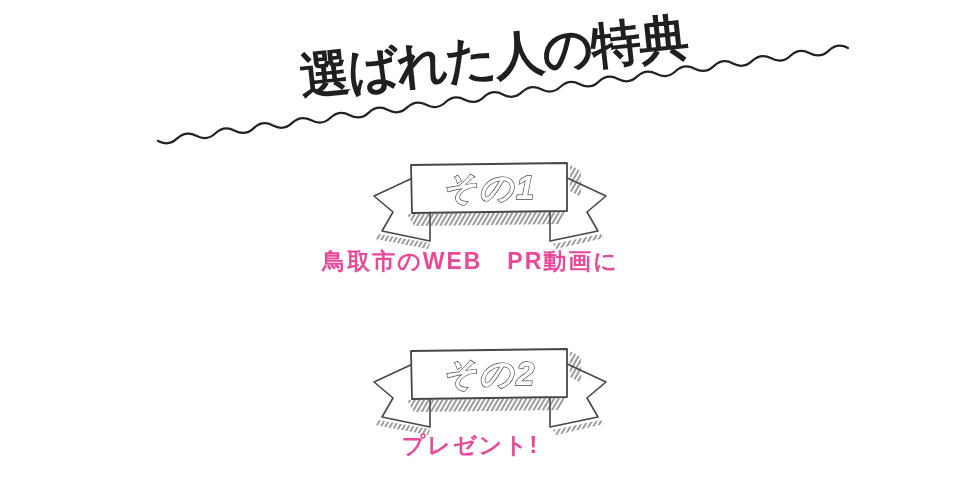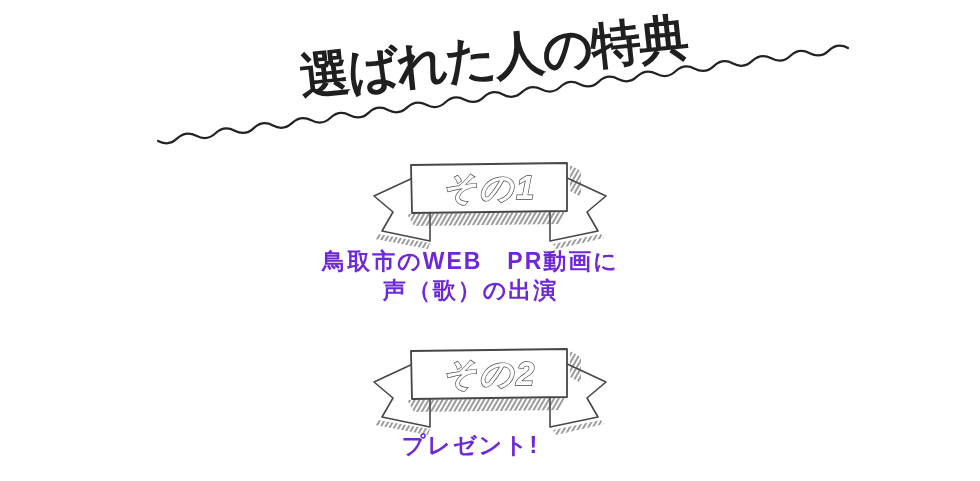--- a/index.html
+++ b/index.html
@@ -52,21 +52,21 @@
   
   .benefit-text {
     position: absolute;
     left: 0;
     width: 941px;
     text-align: center;
     font-size: 23px;
     font-weight: bold;
     line-height: 29px;
     letter-spacing: 2px;
-    color: #6d28d9;
+    color: #ec4899;
   }
   .benefit-text.b1 { top: 247px; }
   .benefit-text.b2 { top: 431px; }
 </style>
 </head>
 <body>
 
 <div class="canvas">
 
   <svg width="0" height="0" style="position:absolute" aria-hidden="true">
@@ -96,21 +96,20 @@
     <path d="M 158 141 Q 168.5 146.6 177.2 138.4 Q 185.8 130.2 196.3 135.8 Q 206.9 141.5 215.5 133.3 Q 224.1 125.0 234.7 130.7 Q 245.2 136.3 253.8 128.1 Q 262.5 119.9 273.0 125.5 Q 283.5 131.1 292.2 122.9 Q 300.8 114.7 311.3 120.3 Q 321.9 126.0 330.5 117.8 Q 339.1 109.5 349.7 115.2 Q 360.2 120.8 368.8 112.6 Q 377.5 104.4 388.0 110.0 Q 398.5 115.6 407.2 107.4 Q 415.8 99.2 426.3 104.8 Q 436.9 110.5 445.5 102.3 Q 454.1 94.0 464.7 99.7 Q 475.2 105.3 483.8 97.1 Q 492.5 88.9 503.0 94.5 Q 513.5 100.1 522.2 91.9 Q 530.8 83.7 541.3 89.3 Q 551.9 95.0 560.5 86.8 Q 569.1 78.5 579.7 84.2 Q 590.2 89.8 598.8 81.6 Q 607.5 73.4 618.0 79.0 Q 628.5 84.6 637.2 76.4 Q 645.8 68.2 656.3 73.8 Q 666.9 79.5 675.5 71.3 Q 684.1 63.0 694.7 68.7 Q 705.2 74.3 713.8 66.1 Q 722.5 57.9 733.0 63.5 Q 743.5 69.1 752.2 60.9 Q 760.8 52.7 771.3 58.3 Q 781.9 64.0 790.5 55.7 Q 799.1 47.5 809.7 53.2 Q 820.2 58.8 828.8 50.6 Q 837.5 42.4 848.0 48.0" fill="none" stroke="#222222" stroke-width="2.2" stroke-linecap="round"></path>
   </svg>
 
   <svg class="ribbon r1" viewBox="0 0 236 100">
     <use href="#ribbon-shape"></use>
     <text class="badge-text" x="118" y="49" text-anchor="middle">その1</text>
   </svg>
 
   <div class="benefit-text b1">
     <div>鳥取市のWEB　PR動画に</div>
-    <div>声（歌）の出演</div>
   </div>
 
   <svg class="ribbon r2" viewBox="0 0 236 100">
     <use href="#ribbon-shape"></use>
     <text class="badge-text" x="118" y="49" text-anchor="middle">その2</text>
   </svg>
 
   <div class="benefit-text b2">
     <div>プレゼント!</div>
   </div>

